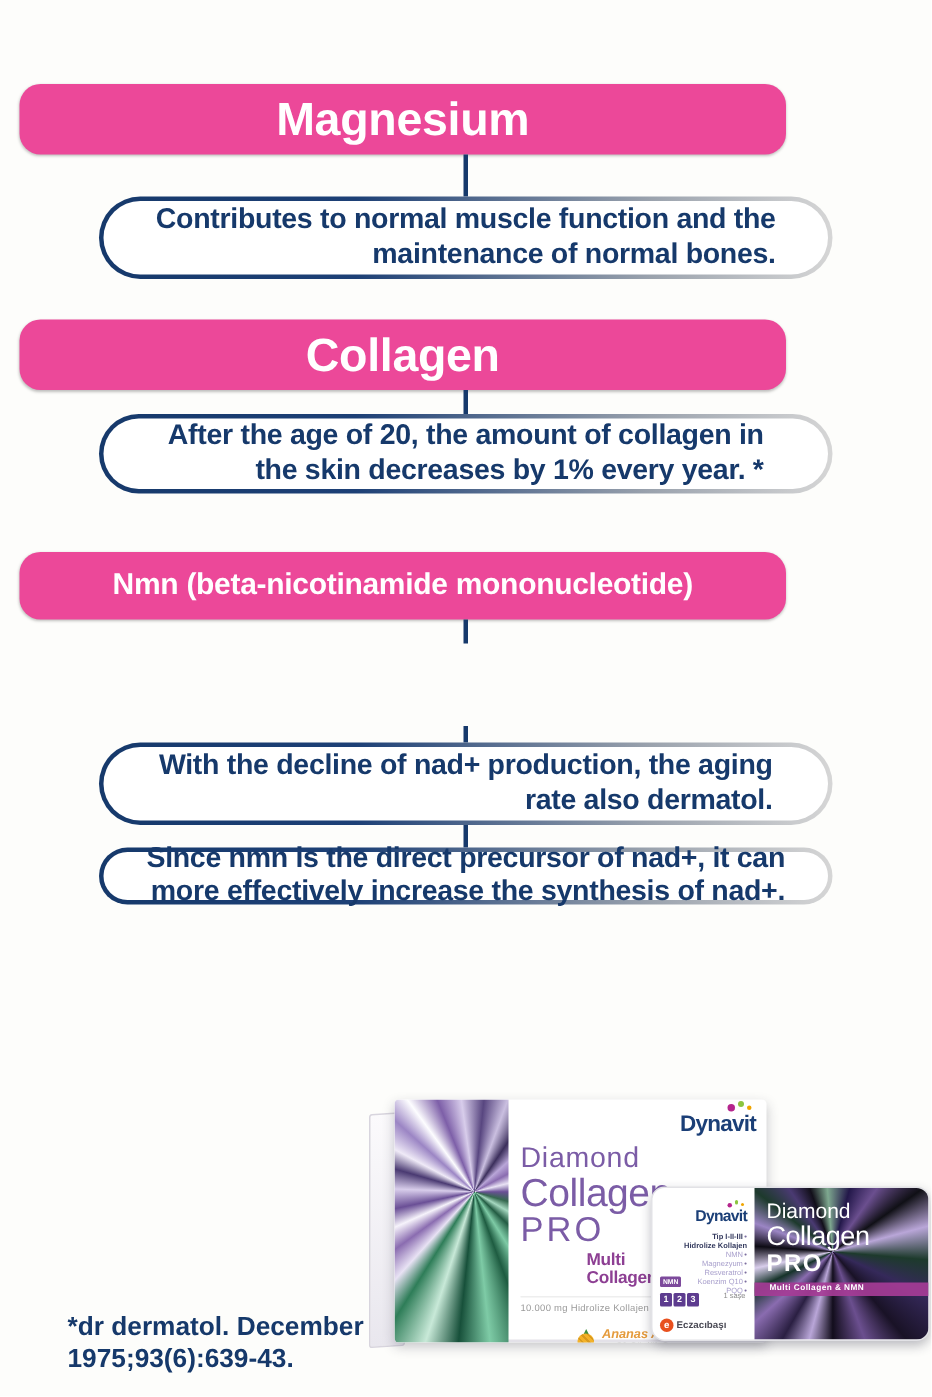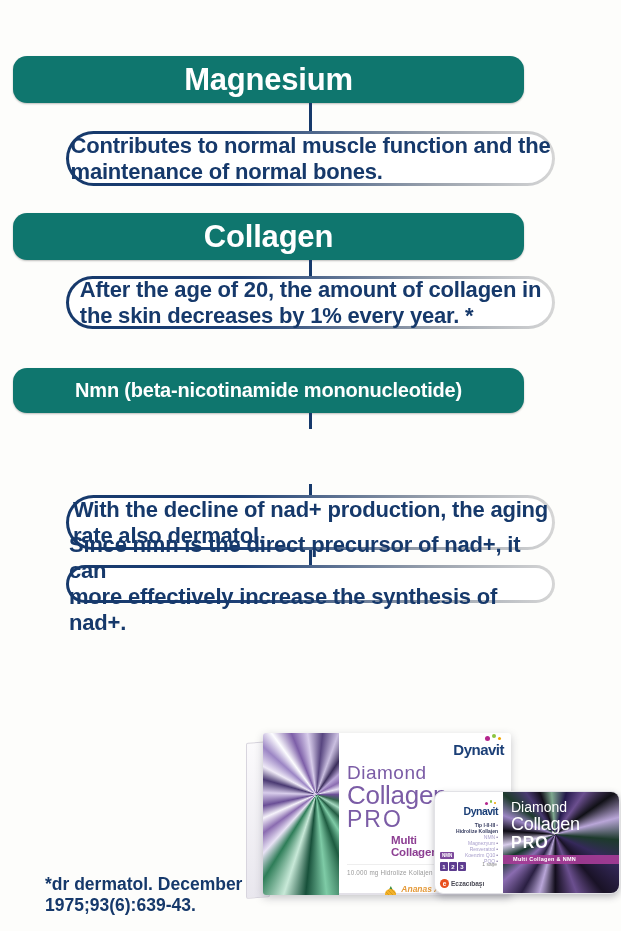--- a/index.html
+++ b/index.html
@@ -4,41 +4,41 @@
 <style>
   html,body{margin:0;padding:0;background:#ffffff;}
   .canvas{
     position:relative;width:621px;height:931px;margin:0 auto;
     background:#fdfdfb;overflow:hidden;
     font-family:"Liberation Sans", sans-serif;
   }
   
   .bar{
     position:absolute;left:13px;width:511px;
-    background:#0f766e;border-radius:14px;
+    background:#ec4899;border-radius:14px;
     display:flex;align-items:center;justify-content:center;
     color:#ffffff;font-weight:bold;letter-spacing:-0.2px;
     box-shadow:0 1px 2px rgba(0,0,0,0.25);
   }
   .bar.big{font-size:31px;}
   .bar.mid{font-size:20px;}
   .conn{position:absolute;left:309px;width:3px;background:#16396b;}
   
   .pill{
     position:absolute;left:66px;width:489px;
     border-radius:32px;padding:3px;box-sizing:border-box;
     background:linear-gradient(90deg,#16396b 0%,#1d4076 35%,#9aa2ad 75%,#d6d6d6 100%);
   }
   .pill-in{
     width:100%;height:100%;background:#ffffff;border-radius:29px;
     display:flex;align-items:center;justify-content:center;
   }
   .pill-text{
-    white-space:pre-line;text-align:left;color:#16396b;
-    font-weight:bold;font-size:22px;line-height:1.18;letter-spacing:-0.2px;
+    white-space:pre-line;text-align:right;color:#16396b;
+    font-weight:bold;font-size:19px;line-height:1.18;letter-spacing:-0.2px;
   }
   
   .footnote{
     position:absolute;left:45px;top:837px;width:228px;z-index:5;
     color:#16396b;font-weight:bold;font-size:17.5px;line-height:1.2;
     white-space:pre-line;
     margin-top:37px;
   }
   
   .spine{

